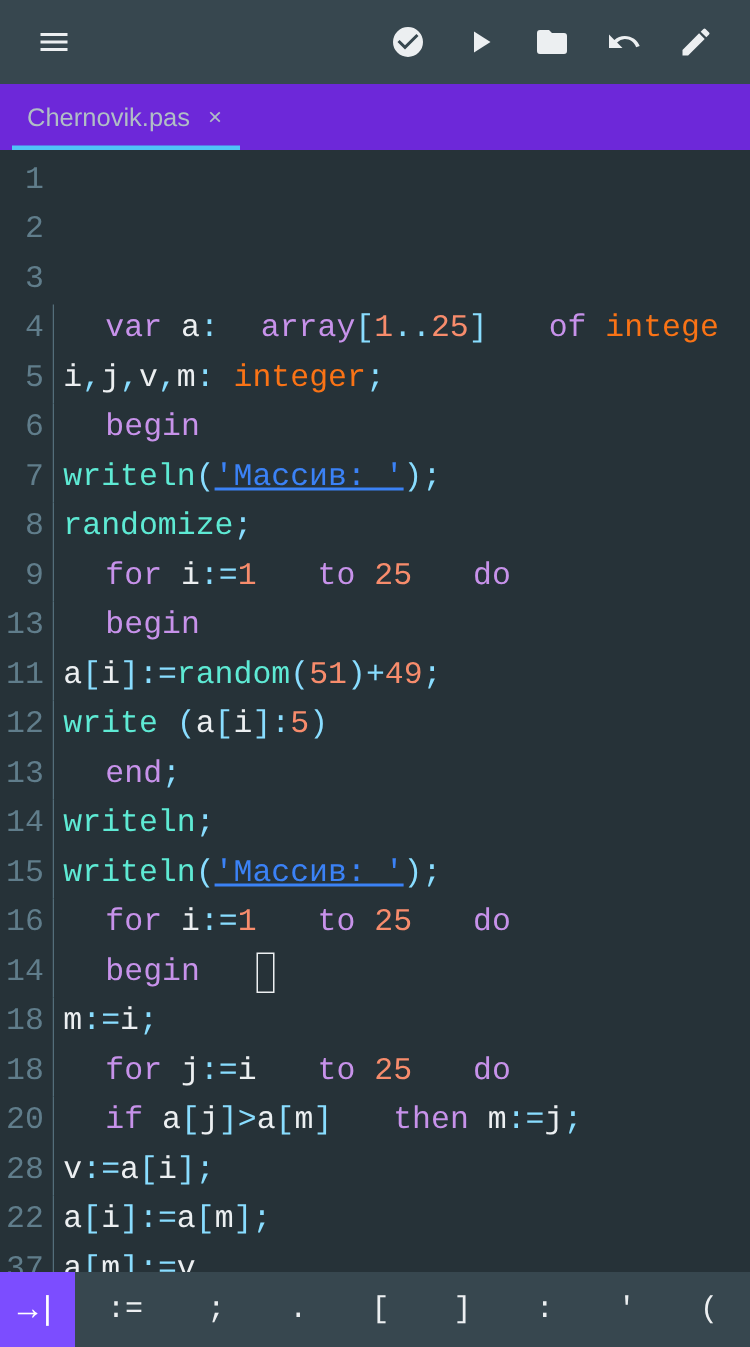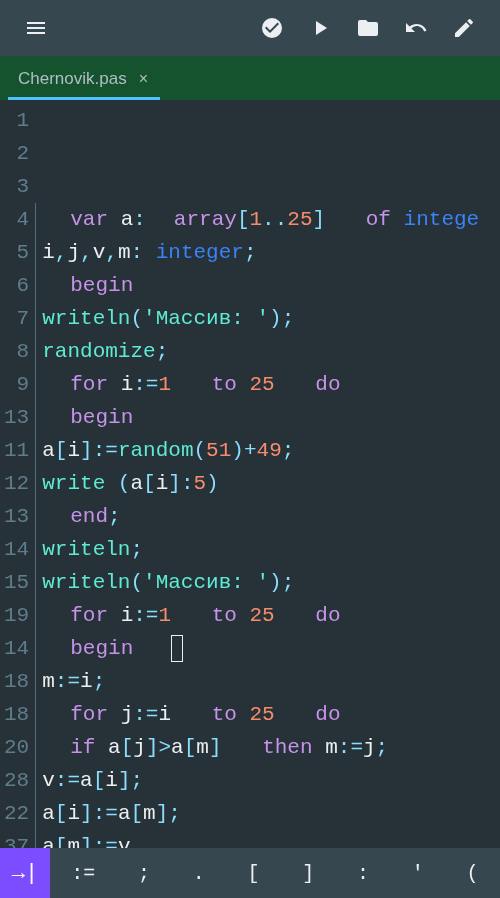--- a/index.html
+++ b/index.html
@@ -26,21 +26,21 @@
     height: 40px;
     display: flex;
     align-items: center;
     justify-content: center;
     color: #eceff1;
     cursor: pointer;
   }
   .toolbar-btn svg { width: 24px; height: 24px; fill: currentColor; }
   .tab-bar {
     height: 44px;
-    background: #14532d;
+    background: #6d28d9;
     display: flex;
     align-items: flex-end;
     padding: 0 8px;
   }
   .tab {
     display: flex;
     align-items: center;
     gap: 8px;
     padding: 10px 12px 8px 10px;
     color: #b0bec5;
@@ -77,24 +77,24 @@
     display: inline-block;
     width: 1px;
     height: 33px;
     background: #546e7a;
     vertical-align: top;
     margin-right: 6px;
   }
   .tok-kw   { color: #c792ea; margin-left: 28px; }
   .tok-id   { color: #eceff1; }
   .tok-num  { color: #f78c6c; }
-  .tok-str  { color: #5eead4; }
+  .tok-str  { color: #3b82f6; text-decoration: underline; }
   .tok-op   { color: #89ddff; }
   .tok-punc { color: #89ddff; }
-  .tok-type { color: #3b82f6; }
+  .tok-type { color: #f97316; }
   .tok-fn   { color: #5eead4; }
   .cursor-box {
     position: absolute;
     border: 1px solid #eceff1;
     width: 12px;
     height: 27px;
     top: 531px;
     left: 136px;
     pointer-events: none;
   }
@@ -182,21 +182,21 @@
       <span class="ln">6</span>
       <span class="ln">7</span>
       <span class="ln">8</span>
       <span class="ln">9</span>
       <span class="ln">13</span>
       <span class="ln">11</span>
       <span class="ln">12</span>
       <span class="ln">13</span>
       <span class="ln">14</span>
       <span class="ln">15</span>
-      <span class="ln">19</span>
+      <span class="ln">16</span>
       <span class="ln">14</span>
       <span class="ln">18</span>
       <span class="ln">18</span>
       <span class="ln">20</span>
       <span class="ln">28</span>
       <span class="ln">22</span>
       <span class="ln">37</span>
     </div>
   <div class="code" id="code">
     <div class="cursor-box"></div>

